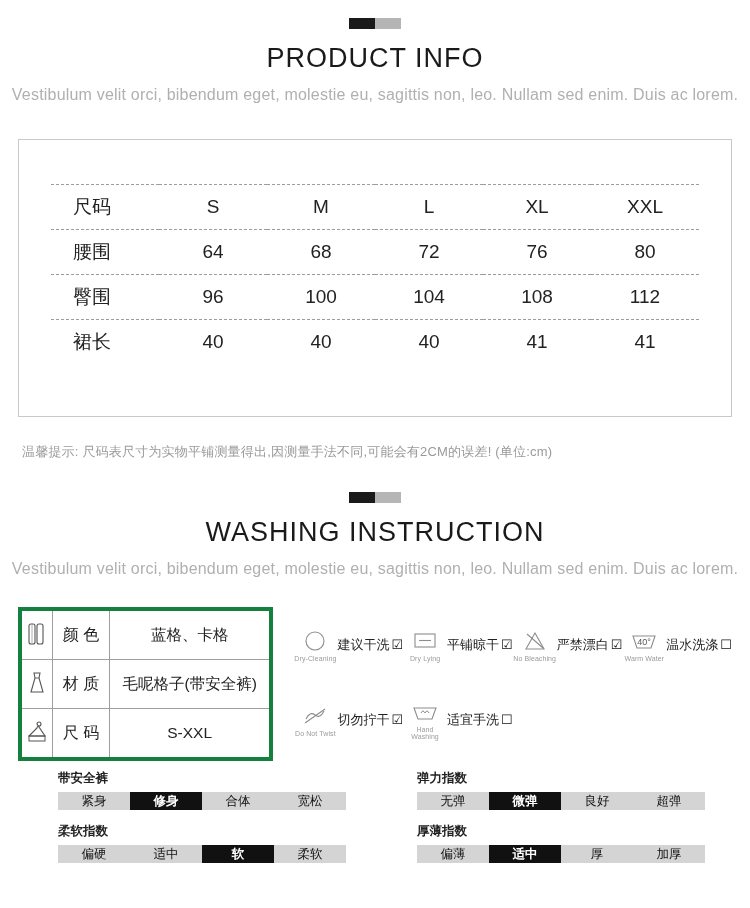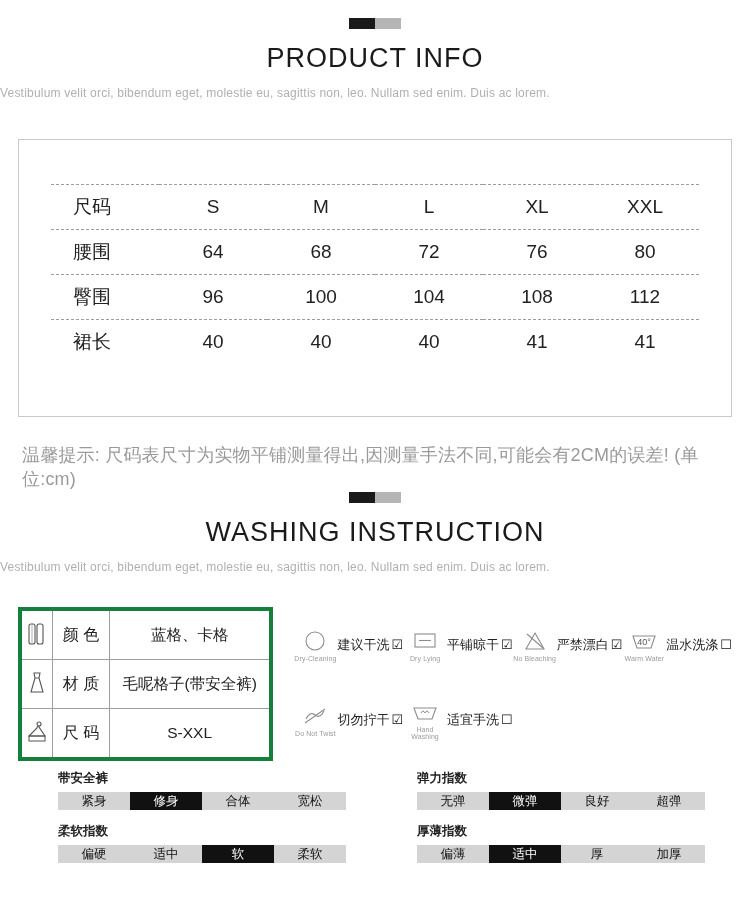--- a/index.html
+++ b/index.html
@@ -34,21 +34,22 @@
   }
   .section-title {
     text-align: center;
     font-size: 27px;
     letter-spacing: 1px;
     color: #1a1a1a;
     margin-top: 14px;
     font-weight: normal;
   }
   .section-sub {
-    font-size: 12px;
+    text-align: center;
+    font-size: 16px;
     color: #b0b0b0;
     margin-top: 12px;
     letter-spacing: 0.2px;
   }
 
   
   .size-box {
     position: absolute;
     left: 18px;
     top: 139px;
@@ -83,21 +84,21 @@
     font-size: 19px;
   }
   table.size-table td.colhead {
     font-size: 19px;
   }
 
   .tip {
     position: absolute;
     left: 22px;
     top: 443px;
-    font-size: 18px;
+    font-size: 13px;
     color: #9a9a9a;
     letter-spacing: 0.2px;
   }
 
   .wash-box {
     position: absolute;
     left: 18px;
     top: 607px;
     width: 714px;
     height: 150px;
@@ -195,21 +196,21 @@
     height: 18px;
     line-height: 18px;
     text-align: center;
     font-size: 12.5px;
     background: #d4d4d4;
     color: #111;
   }
   .idx-cell.on {
     background: #111;
     color: #fff;
-    font-weight: normal;
+    font-weight: bold;
   }
 </style>
 </head>
 <body>
 
 <div style="position:absolute;left:0;top:18px;width:750px;">
   <div class="section-mark">
     <span class="blk"></span>
     <span class="gry"></span>
   </div>

